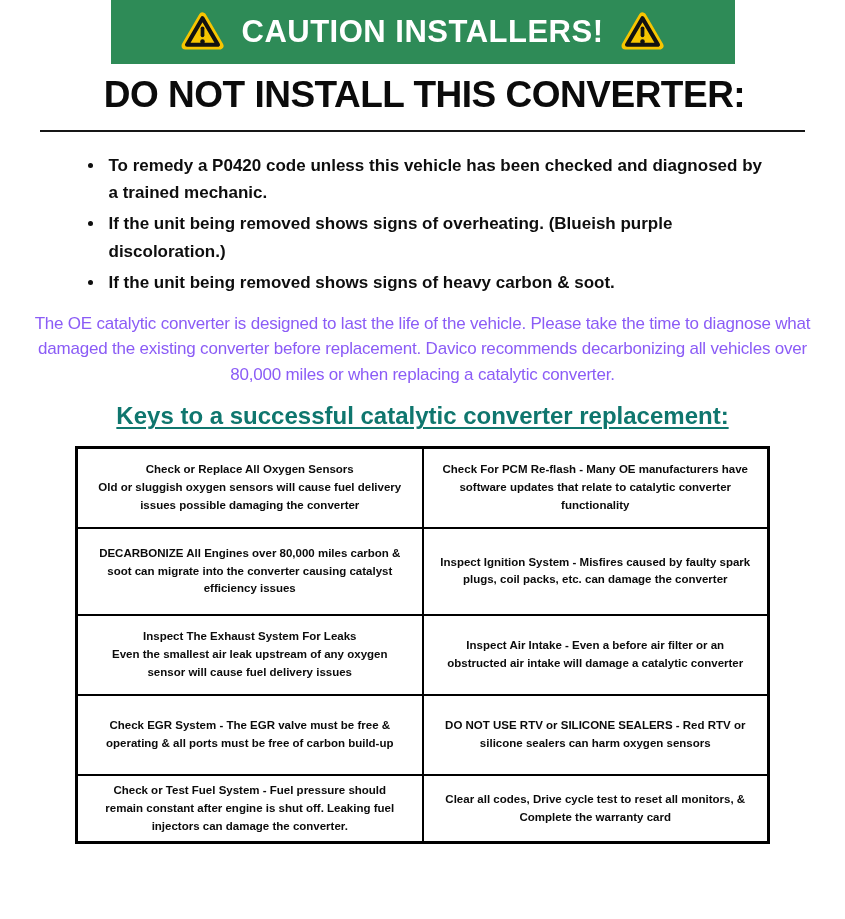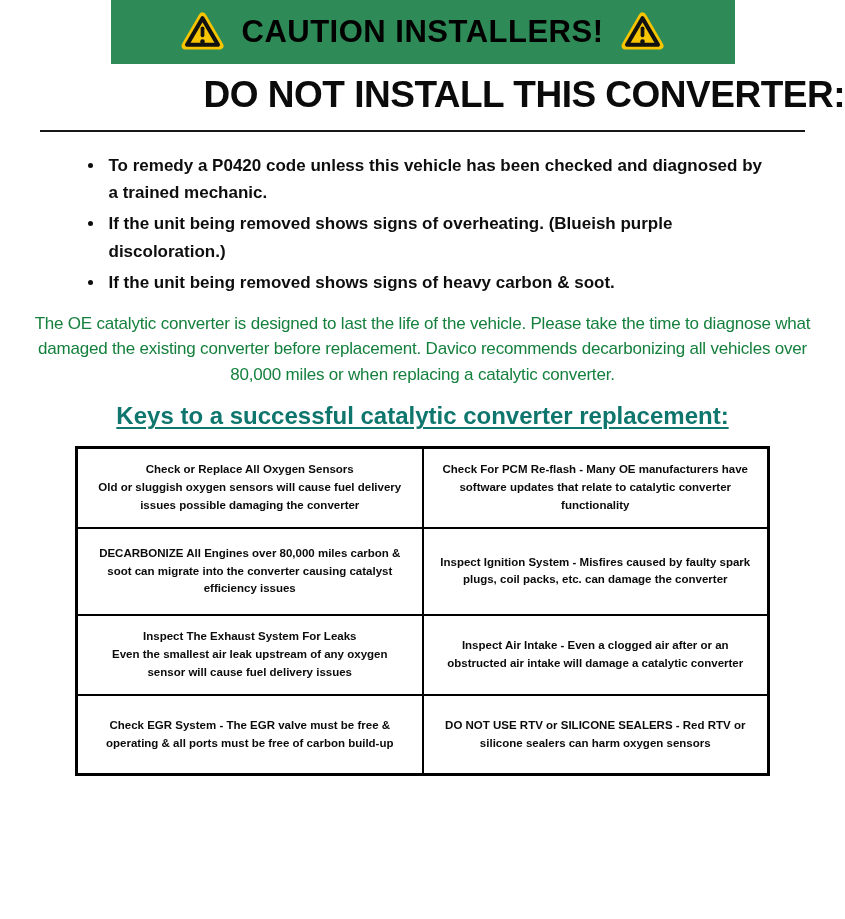--- a/index.html
+++ b/index.html
@@ -21,31 +21,31 @@
     width: 624px;
     height: 64px;
     margin: 0 auto;
     background: #2e8b57;
     display: flex;
     align-items: center;
     justify-content: center;
     gap: 16px;
   }
   .banner-text {
-    color: #000000;
+    color: #ffffff;
     font-weight: bold;
     font-size: 31px;
     letter-spacing: 0.5px;
     white-space: nowrap;
   }
   .warn-icon { display: inline-flex; line-height: 0; }
   
   .title {
     margin: 10px 0 0 4px;
-    text-align: right;
+    text-align: center;
     font-size: 37px;
     font-weight: bold;
     letter-spacing: -0.5px;
     color: #0b0b0b;
   }
   .divider {
     width: 765px;
     margin: 14px auto 0 auto;
     border: none;
     border-top: 2.5px solid #161616;
@@ -62,21 +62,21 @@
   }
   .warnings li { margin-bottom: 4px; padding-left: 4px; }
   
   .intro {
     width: 822px;
     margin: 15px auto 0 auto;
     text-align: center;
     font-size: 17px;
     line-height: 1.5;
     letter-spacing: -0.2px;
-    color: #15803d;
+    color: #8b5cf6;
   }
   
   .keys {
     margin: 15px 0 0 0;
     text-align: center;
     font-size: 24px;
     font-weight: bold;
     color: #0f766e;
     text-decoration: underline;
     text-underline-offset: 3px;
@@ -156,22 +156,26 @@
 Old or sluggish oxygen sensors will cause fuel delivery issues possible damaging the converter</td>
         <td>Check For PCM Re-flash - Many OE manufacturers have software updates that relate to catalytic converter functionality</td>
       </tr>
       <tr>
         <td>DECARBONIZE All Engines over 80,000 miles carbon &amp; soot can migrate into the converter causing catalyst efficiency issues</td>
         <td>Inspect Ignition System - Misfires caused by faulty spark plugs, coil packs, etc. can damage the converter</td>
       </tr>
       <tr>
         <td>Inspect The Exhaust System For Leaks
 Even the smallest air leak upstream of any oxygen sensor will cause fuel delivery issues</td>
-        <td>Inspect Air Intake - Even a clogged air after or an obstructed air intake will damage a catalytic converter</td>
+        <td>Inspect Air Intake - Even a before air filter or an obstructed air intake will damage a catalytic converter</td>
       </tr>
       <tr>
         <td>Check EGR System - The EGR valve must be free &amp; operating &amp; all ports must be free of carbon build-up</td>
         <td>DO NOT USE RTV or SILICONE SEALERS - Red RTV or silicone sealers can harm oxygen sensors</td>
+      </tr>
+      <tr>
+        <td>Check or Test Fuel System - Fuel pressure should remain constant after engine is shut off.  Leaking fuel injectors can damage the converter.</td>
+        <td>Clear all codes,  Drive cycle test to reset all monitors, &amp; Complete the warranty card</td>
       </tr>
     </tbody>
   </table>
 
 </div>
 
 </body></html>

